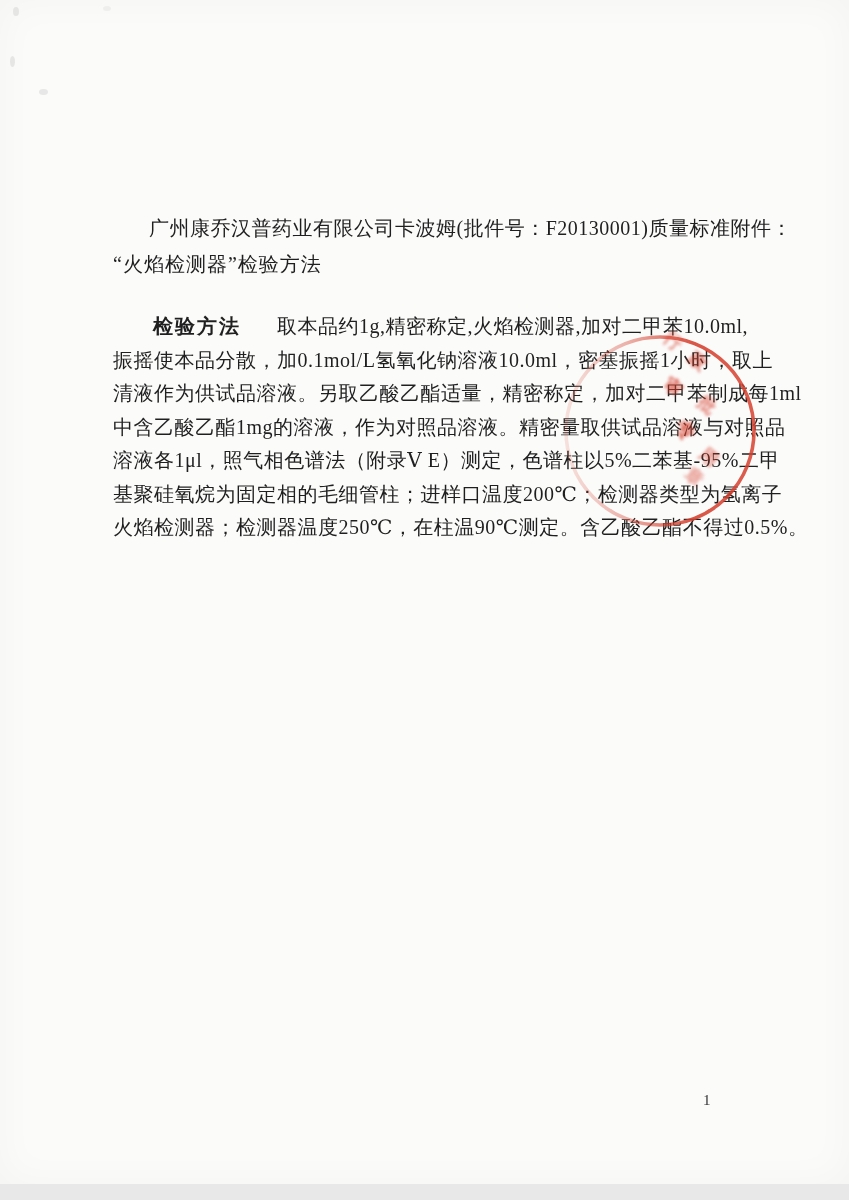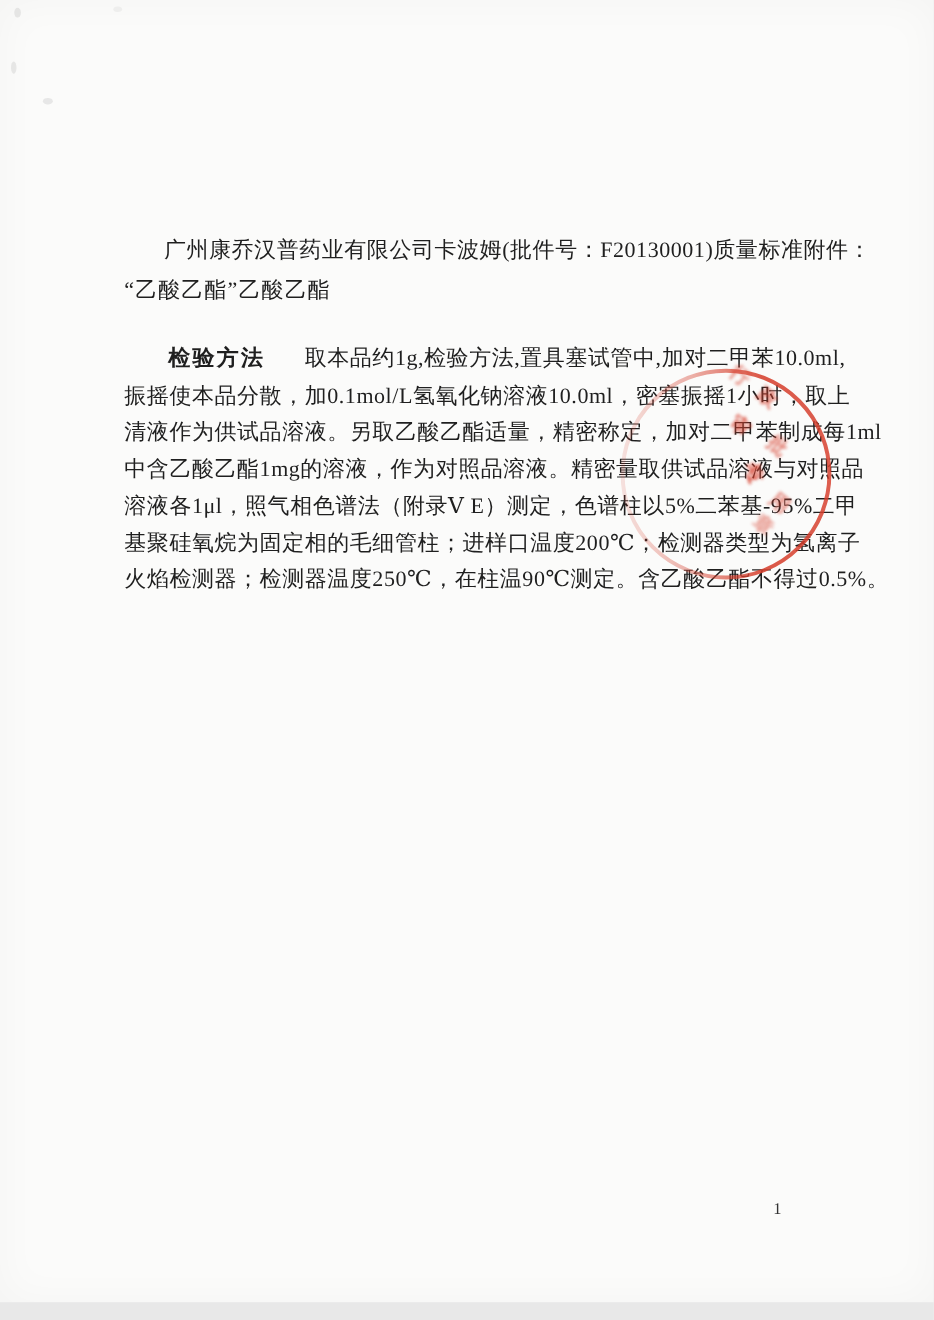--- a/index.html
+++ b/index.html
@@ -90,24 +90,24 @@
 
 <div class="page">
 
   <div class="speck speck-1"></div>
   <div class="speck speck-2"></div>
   <div class="speck speck-3"></div>
   <div class="speck speck-4"></div>
 
   <div class="doc">
     <div class="jline header-line1">广州康乔汉普药业有限公司卡波姆(批件号：F20130001)质量标准附件：</div>
-    <div class="header-line2">“乙酸乙酯”乙酸乙酯</div>
+    <div class="header-line2">“火焰检测器”检验方法</div>
 
     <div class="jline para-first">
-      <span class="para-lead">检验方法</span><span>取本品约1g,检验方法,置具塞试管中,加对二甲苯10.0ml,</span>
+      <span class="para-lead">检验方法</span><span>取本品约1g,精密称定,火焰检测器,加对二甲苯10.0ml,</span>
     </div>
     <div class="jline">振摇使本品分散，加0.1mol/L氢氧化钠溶液10.0ml，密塞振摇1小时，取上</div>
     <div class="jline">清液作为供试品溶液。另取乙酸乙酯适量，精密称定，加对二甲苯制成每1ml</div>
     <div class="jline">中含乙酸乙酯1mg的溶液，作为对照品溶液。精密量取供试品溶液与对照品</div>
     <div class="jline">溶液各1μl，照气相色谱法（附录Ⅴ E）测定，色谱柱以5%二苯基-95%二甲</div>
     <div class="jline">基聚硅氧烷为固定相的毛细管柱；进样口温度200℃；检测器类型为氢离子</div>
     <div class="jline">火焰检测器；检测器温度250℃，在柱温90℃测定。含乙酸乙酯不得过0.5%。</div>
   </div>
 
   <div class="seal">

